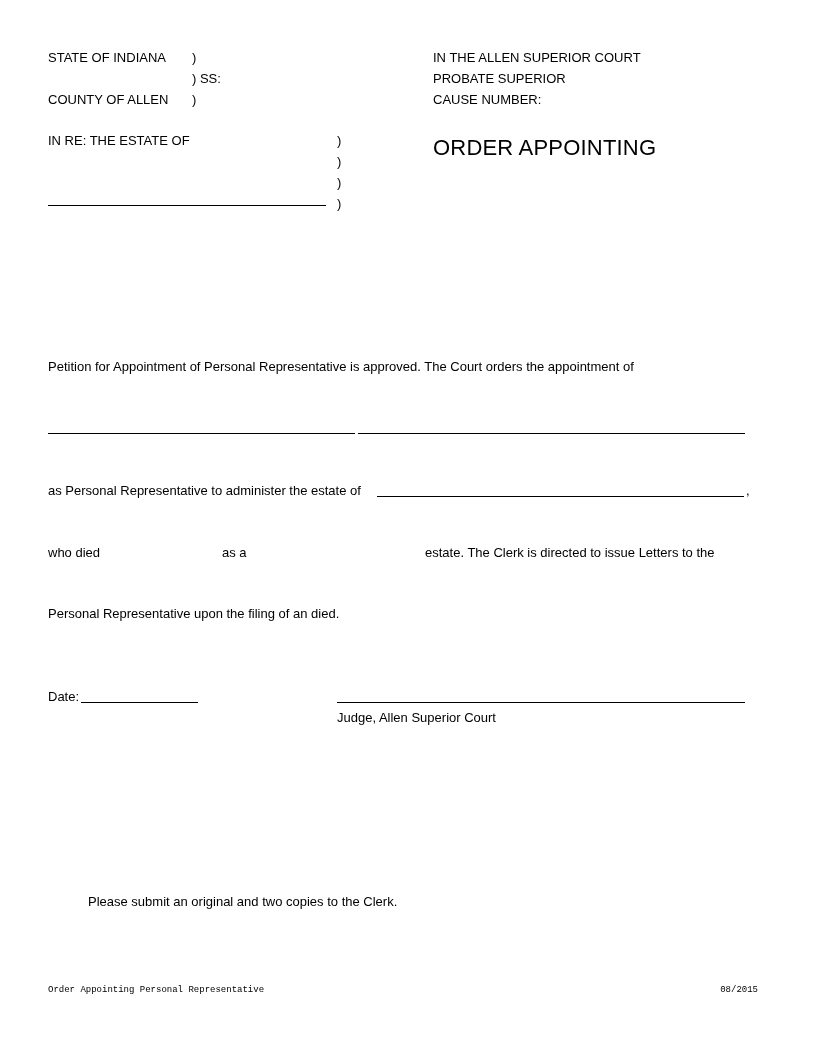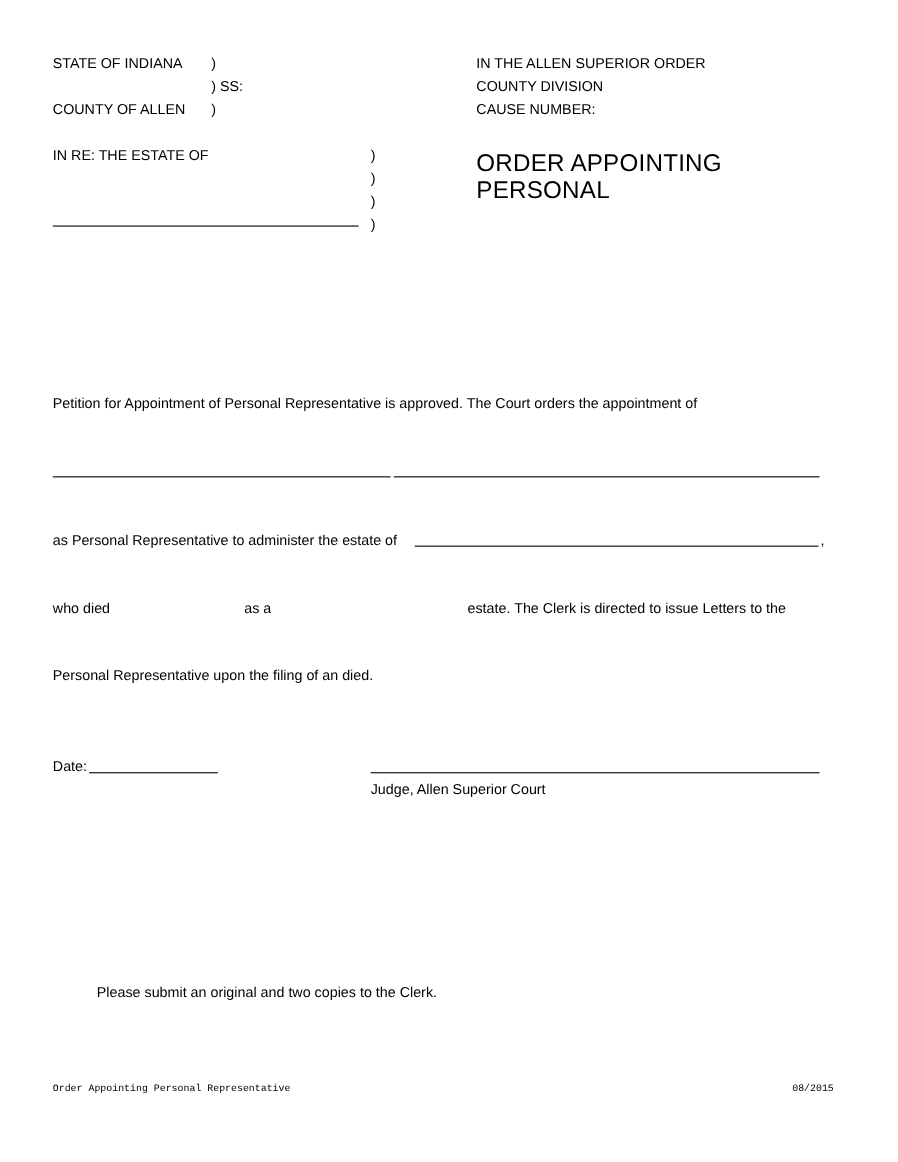--- a/index.html
+++ b/index.html
@@ -22,27 +22,26 @@
 <div class="abs t" style="left:48px;top:92px;">COUNTY OF ALLEN</div>
 <div class="abs t" style="left:192px;top:92px;">)</div>
 
 <div class="abs t" style="left:48px;top:133px;">IN RE:  THE ESTATE OF</div>
 <div class="abs t" style="left:337px;top:133px;">)</div>
 <div class="abs t" style="left:337px;top:154px;">)</div>
 <div class="abs t" style="left:337px;top:175px;">)</div>
 <div class="abs t" style="left:337px;top:196px;">)</div>
 <div class="line" style="left:48px;top:205px;width:278px;"></div>
 
-<div class="abs t" style="left:433px;top:50px;">IN THE ALLEN SUPERIOR ORDER</div>
-<div class="abs t" style="left:433px;top:71px;">COUNTY DIVISION</div>
+<div class="abs t" style="left:433px;top:50px;">IN THE ALLEN SUPERIOR COURT</div>
+<div class="abs t" style="left:433px;top:71px;">PROBATE SUPERIOR</div>
 <div class="abs t" style="left:433px;top:92px;">CAUSE NUMBER:</div>
 
 <div class="abs title" style="left:433px;top:135px;">
   <div>ORDER APPOINTING</div>
-  <div>PERSONAL</div>
 </div>
 
 <div class="abs t" style="left:48px;top:359px;">Petition for Appointment of Personal Representative is approved.  The Court orders the appointment of</div>
 
 <div class="line" style="left:48px;top:433px;width:307px;"></div>
 <div class="line" style="left:358px;top:433px;width:387px;"></div>
 
 <div class="abs t" style="left:48px;top:483px;">as Personal Representative to administer the estate of</div>
 <div class="line" style="left:377px;top:496px;width:367px;"></div>
 <div class="abs t" style="left:746px;top:483px;">,</div>

